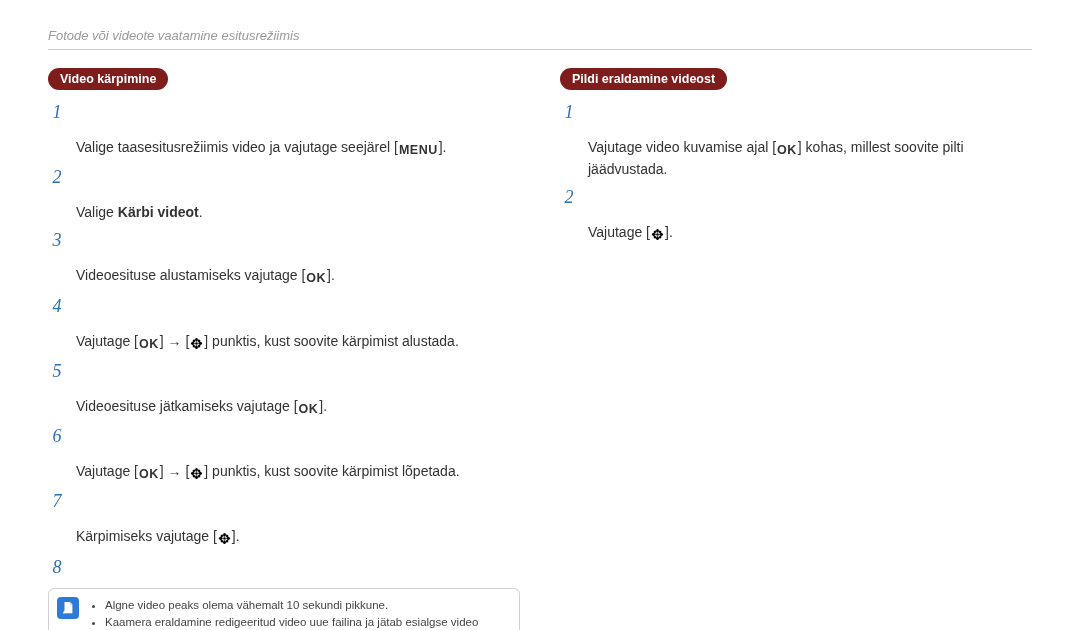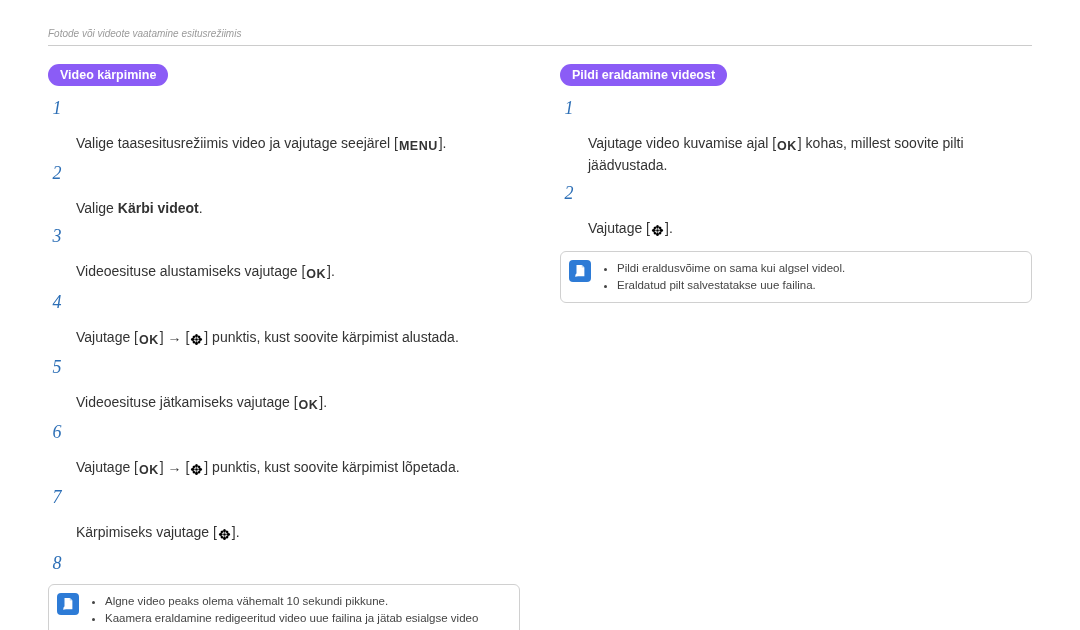--- a/index.html
+++ b/index.html
@@ -1,22 +1,22 @@
 <!DOCTYPE html>
 <html><head>
 <meta charset="utf-8">
 <style>
   * { box-sizing: border-box; margin: 0; padding: 0; }
   html, body { width: 1080px; height: 630px; background: #fff; font-family: "Segoe UI", Arial, sans-serif; color: #333; }
   .page { padding: 28px 48px 18px 48px; position: relative; height: 100%; }
-  .chapter-title { font-size: 10px; color: #9a9a9a; font-style: italic; margin-bottom: 6px; }
+  .chapter-title { font-size: 13px; color: #9a9a9a; font-style: italic; margin-bottom: 6px; }
   .hr { border: none; border-top: 1px solid #ccc; margin-bottom: 18px; }
   .cols { display: flex; gap: 40px; }
   .col { flex: 1; min-width: 0; }
-  .pill { display: inline-block; background: #8b5cf6; color: #fff; font-size: 12.5px; font-weight: 600; padding: 4px 12px; border-radius: 11px; margin-bottom: 12px; }
+  .pill { display: inline-block; background: #7f1d1d; color: #fff; font-size: 12.5px; font-weight: 600; padding: 4px 12px; border-radius: 11px; margin-bottom: 12px; }
   .steps { }
   .step { display: flex; align-items: flex-start; gap: 10px; margin-bottom: 8px; font-size: 14px; line-height: 1.45; }
   .step-num { font-family: Georgia, "Times New Roman", serif; font-style: italic; font-size: 18px; color: #2d6fb6; width: 18px; flex-shrink: 0; text-align: center; line-height: 1.2; }
   .step-text { flex: 1; margin-top: 35px; }
   .step-text b { font-weight: 700; }
   .glyph { display: inline-block; vertical-align: -2px; padding: 0 1px; }
   .note-box { border: 1px solid #d0d0d0; border-radius: 6px; padding: 8px 10px 8px 42px; position: relative; margin-top: 10px; font-size: 11.5px; line-height: 1.5; color: #444; }
   .note-icon { position: absolute; left: 8px; top: 8px; width: 22px; height: 22px; border-radius: 4px; background: #2d7bd6; display: flex; align-items: center; justify-content: center; }
   .note-icon svg { width: 14px; height: 14px; }
   .note-box ul { list-style: disc; padding-left: 14px; }
@@ -135,30 +135,17 @@
                     <ellipse cx="3" cy="7" rx="2" ry="1.5"></ellipse>
                     <ellipse cx="11" cy="7" rx="2" ry="1.5"></ellipse>
                     <ellipse cx="4.2" cy="4.2" rx="1.6" ry="1.3" transform="rotate(-45 4.2 4.2)"></ellipse>
                     <ellipse cx="9.8" cy="4.2" rx="1.6" ry="1.3" transform="rotate(45 9.8 4.2)"></ellipse>
                     <ellipse cx="4.2" cy="9.8" rx="1.6" ry="1.3" transform="rotate(45 4.2 9.8)"></ellipse>
                     <ellipse cx="9.8" cy="9.8" rx="1.6" ry="1.3" transform="rotate(-45 9.8 9.8)"></ellipse>
                   </g>
                 </svg></span>].</span>
           </div>
         </div>
-      <div class="note-box">
-        <span class="note-icon">
-          <svg viewBox="0 0 16 16">
-              <path d="M4 1h6l3 3v10H4z" fill="#fff"></path>
-              <path d="M10 1v3h3z" fill="#bcd8f2"></path>
-              <path d="M3 12l7-7 2 2-7 7-2.6.6z" fill="#fff"></path>
-            </svg>
-        </span>
-        <ul>
-            <li>Pildi eraldusvõime on sama kui algsel videol.</li>
-            <li>Eraldatud pilt salvestatakse uue failina.</li>
-          </ul>
-      </div>
     </div>
 
   </div>
 
 </div>
 
 </body></html>

